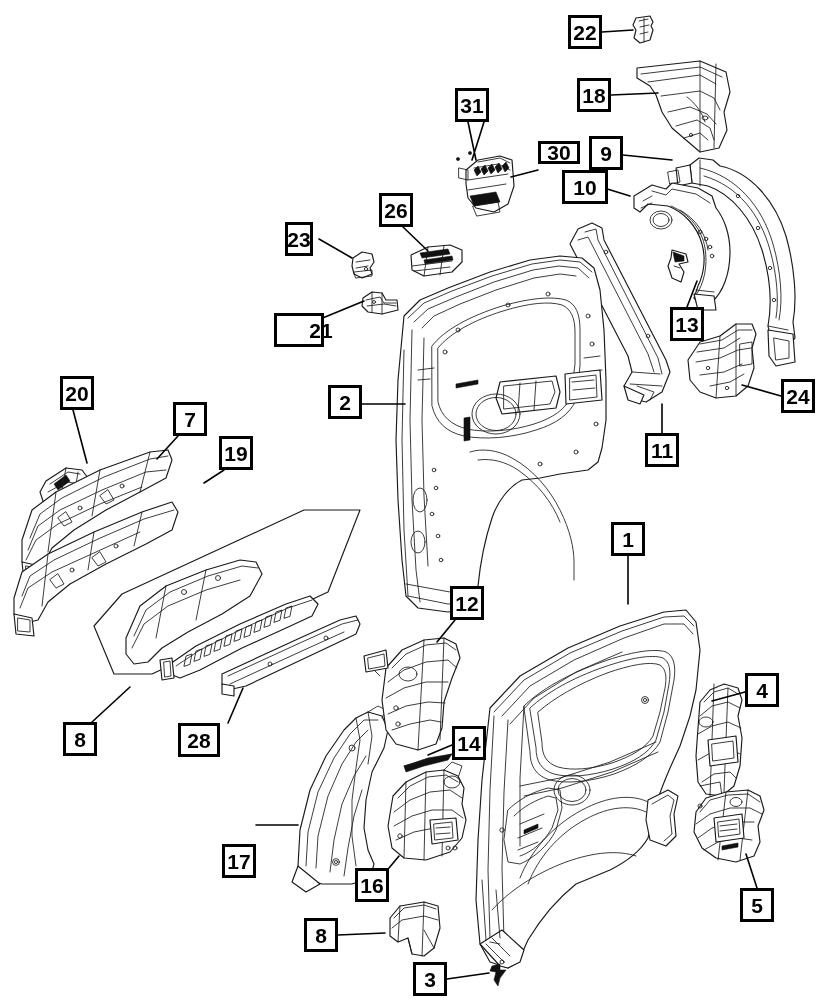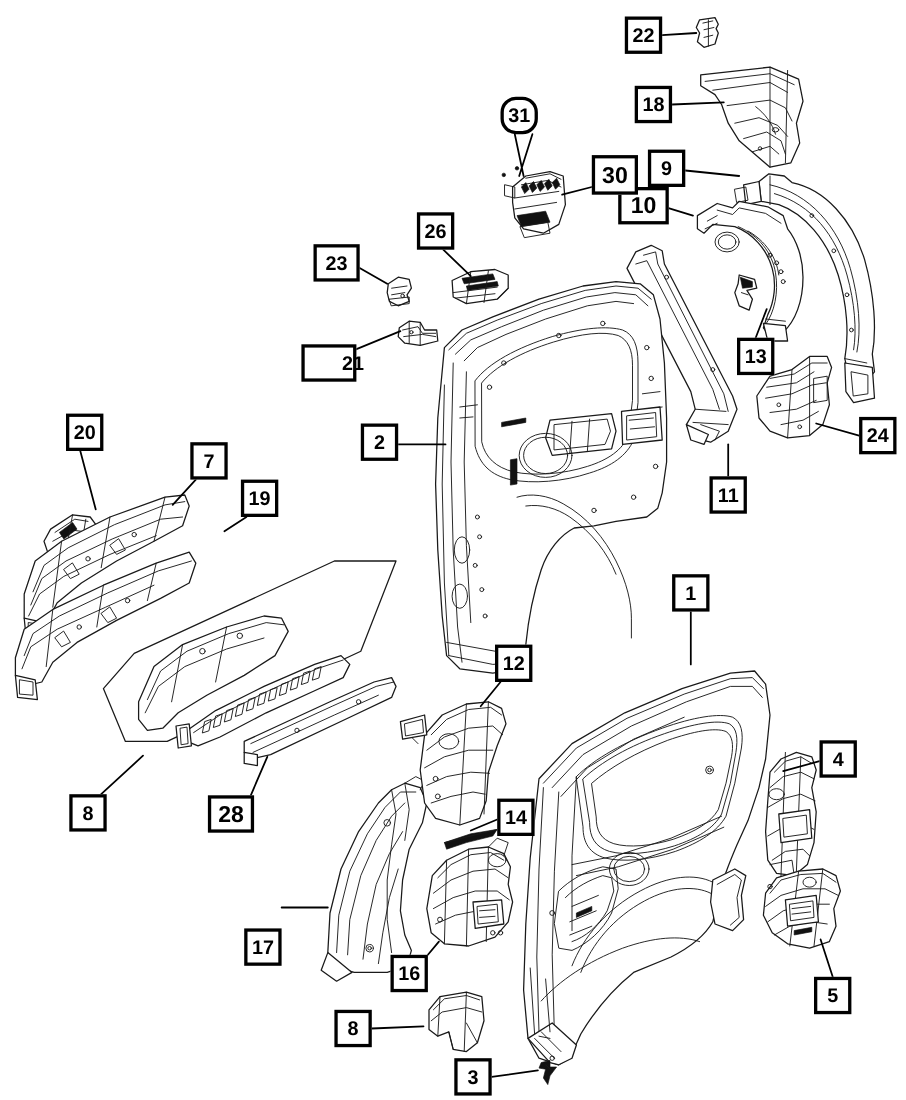--- a/index.html
+++ b/index.html
@@ -37,21 +37,21 @@
     border: 3px solid #000000;
     display: flex;
     align-items: center;
     justify-content: center;
     font-family: "Liberation Sans", sans-serif;
     font-weight: bold;
     color: #000000;
     line-height: 1;
     user-select: none;
   }
-  .callout.w1 { width: 34px; height: 34px; font-size: 18px; }
+  .callout.w1 { width: 34px; height: 34px; font-size: 21px; }
   .callout.w2 { width: 42px; height: 34px; font-size: 21px; }
   .lead {
     stroke: #000000;
     stroke-width: 1.6;
     fill: none;
     stroke-linecap: round;
   }
   .part {
     fill: #ffffff;
     stroke: #1a1a1a;
@@ -627,33 +627,33 @@
       </div>
       <div class="callout w1" style="left: 60px; top: 376px; width: 34px; height: 34px;">
         <span>20</span>
       </div>
       <div class="callout w1" style="left: 274px; top: 313px; width: 34px; height: 34px; padding-left: 44px;">
         <span>21</span>
       </div>
       <div class="callout w1" style="left: 568px; top: 15px; width: 34px; height: 34px;">
         <span>22</span>
       </div>
-      <div class="callout w1" style="left: 285px; top: 222px; width: 42px; height: 34px;">
+      <div class="callout w1" style="left: 285px; top: 222px; width: 28px; height: 34px;">
         <span>23</span>
       </div>
       <div class="callout w1" style="left: 781px; top: 379px; width: 34px; height: 34px;">
         <span>24</span>
       </div>
       <div class="callout w1" style="left: 379px; top: 193px; width: 34px; height: 34px;">
         <span>26</span>
       </div>
-      <div class="callout w2" style="left: 189px; top: 723px; width: 42px; height: 34px;">
+      <div class="callout w2" style="left: 178px; top: 723px; width: 42px; height: 34px;">
         <span>28</span>
       </div>
-      <div class="callout w2" style="left: 538px; top: 141px; width: 42px; height: 36px;">
+      <div class="callout w2" style="left: 538px; top: 141px; width: 42px; height: 23px;">
         <span>30</span>
       </div>
-      <div class="callout w1" style="left: 455px; top: 88px; width: 34px; height: 34px; border-radius: 14px;">
+      <div class="callout w1" style="left: 455px; top: 88px; width: 34px; height: 34px;">
         <span>31</span>
       </div>
     </div>
 
 </div>
 
 </body></html>

